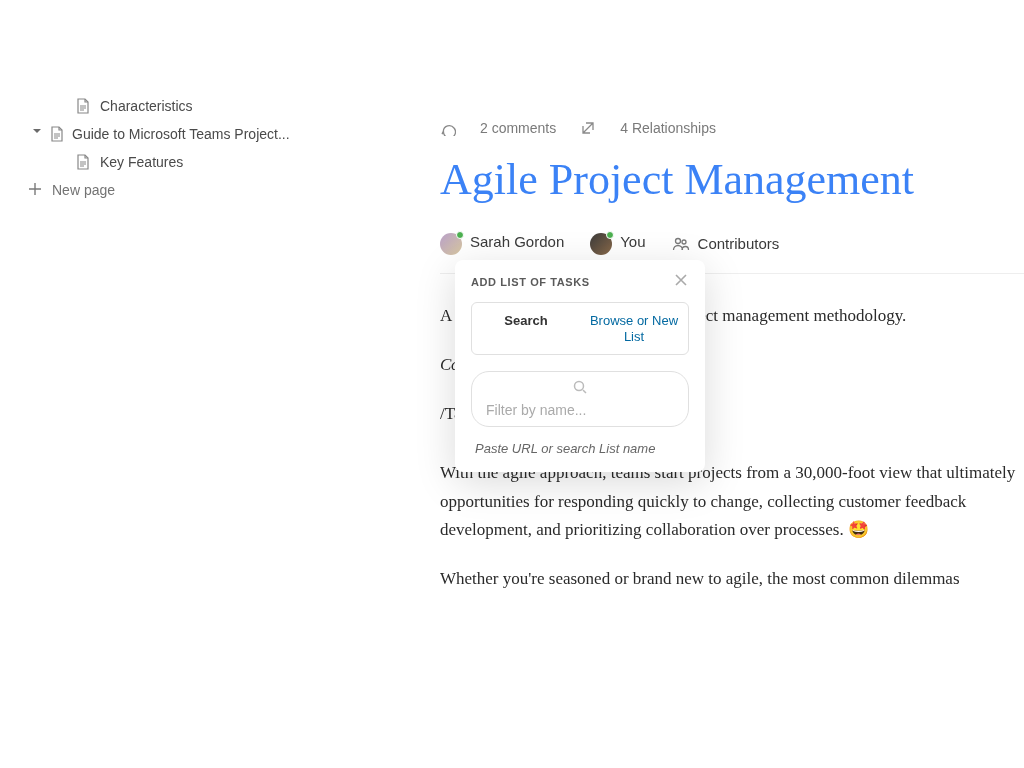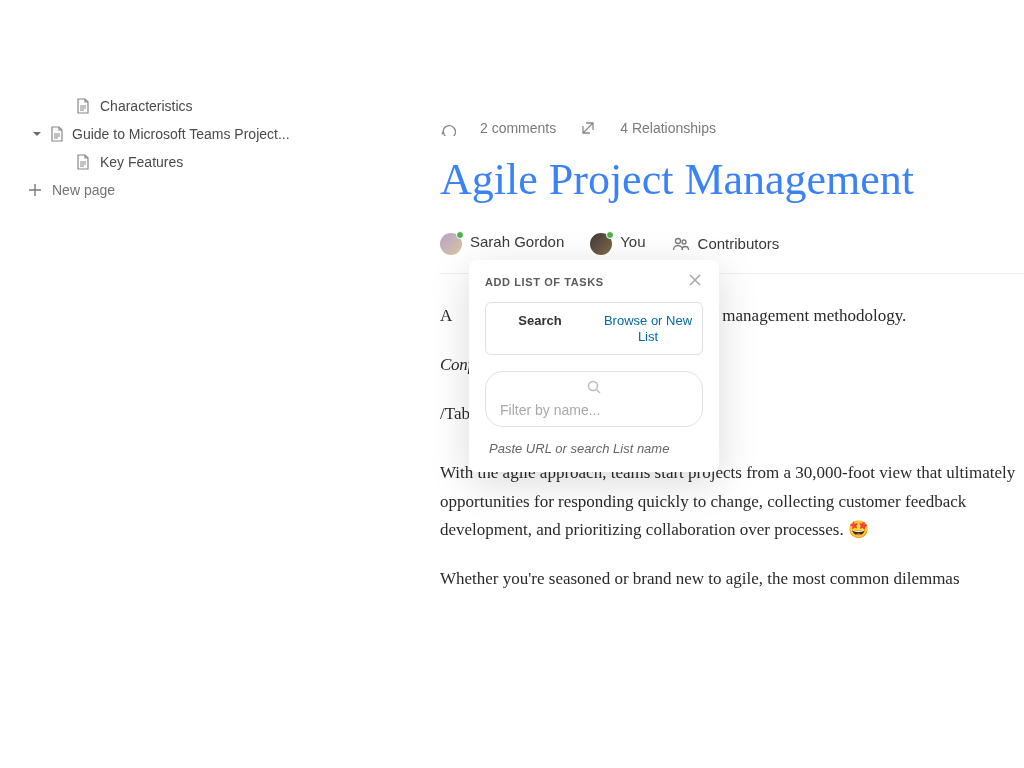--- a/index.html
+++ b/index.html
@@ -18,21 +18,21 @@
       padding-top: 80px;
     }
     .sidebar {
       width: 340px;
       padding: 12px 0;
       font-size: 14px;
       color: #4a4a4a;
     }
     .sidebar-item {
       display: flex;
-      align-items: center;
+      align-items: flex-start;
       padding: 6px 20px 6px 76px;
       cursor: pointer;
       gap: 10px;
     }
     .sidebar-item.parent { padding-left: 32px; gap: 8px; }
     .sidebar-item.new-page { padding-left: 28px; color: #737373; }
     .doc-icon {
       width: 14px; height: 16px;
       display: inline-flex;
     }
@@ -114,21 +114,21 @@
       font-size: 17px;
       color: #2a2a2a;
       line-height: 1.7;
     }
     .content p { margin-bottom: 20px; }
     .content .line2 { letter-spacing: -0.3px; }
     .content .tableline { margin-bottom: 30px; }
 
     .popover {
       position: absolute;
-      top: 260px; left: 469px;
+      top: 260px; left: 455px;
       width: 250px;
       background: #fff;
       border-radius: 8px;
       box-shadow: 0 10px 40px rgba(0,0,0,0.15);
       padding: 16px;
       z-index: 100;
     }
     .popover-title {
       font-size: 11px;
       font-weight: 700;

